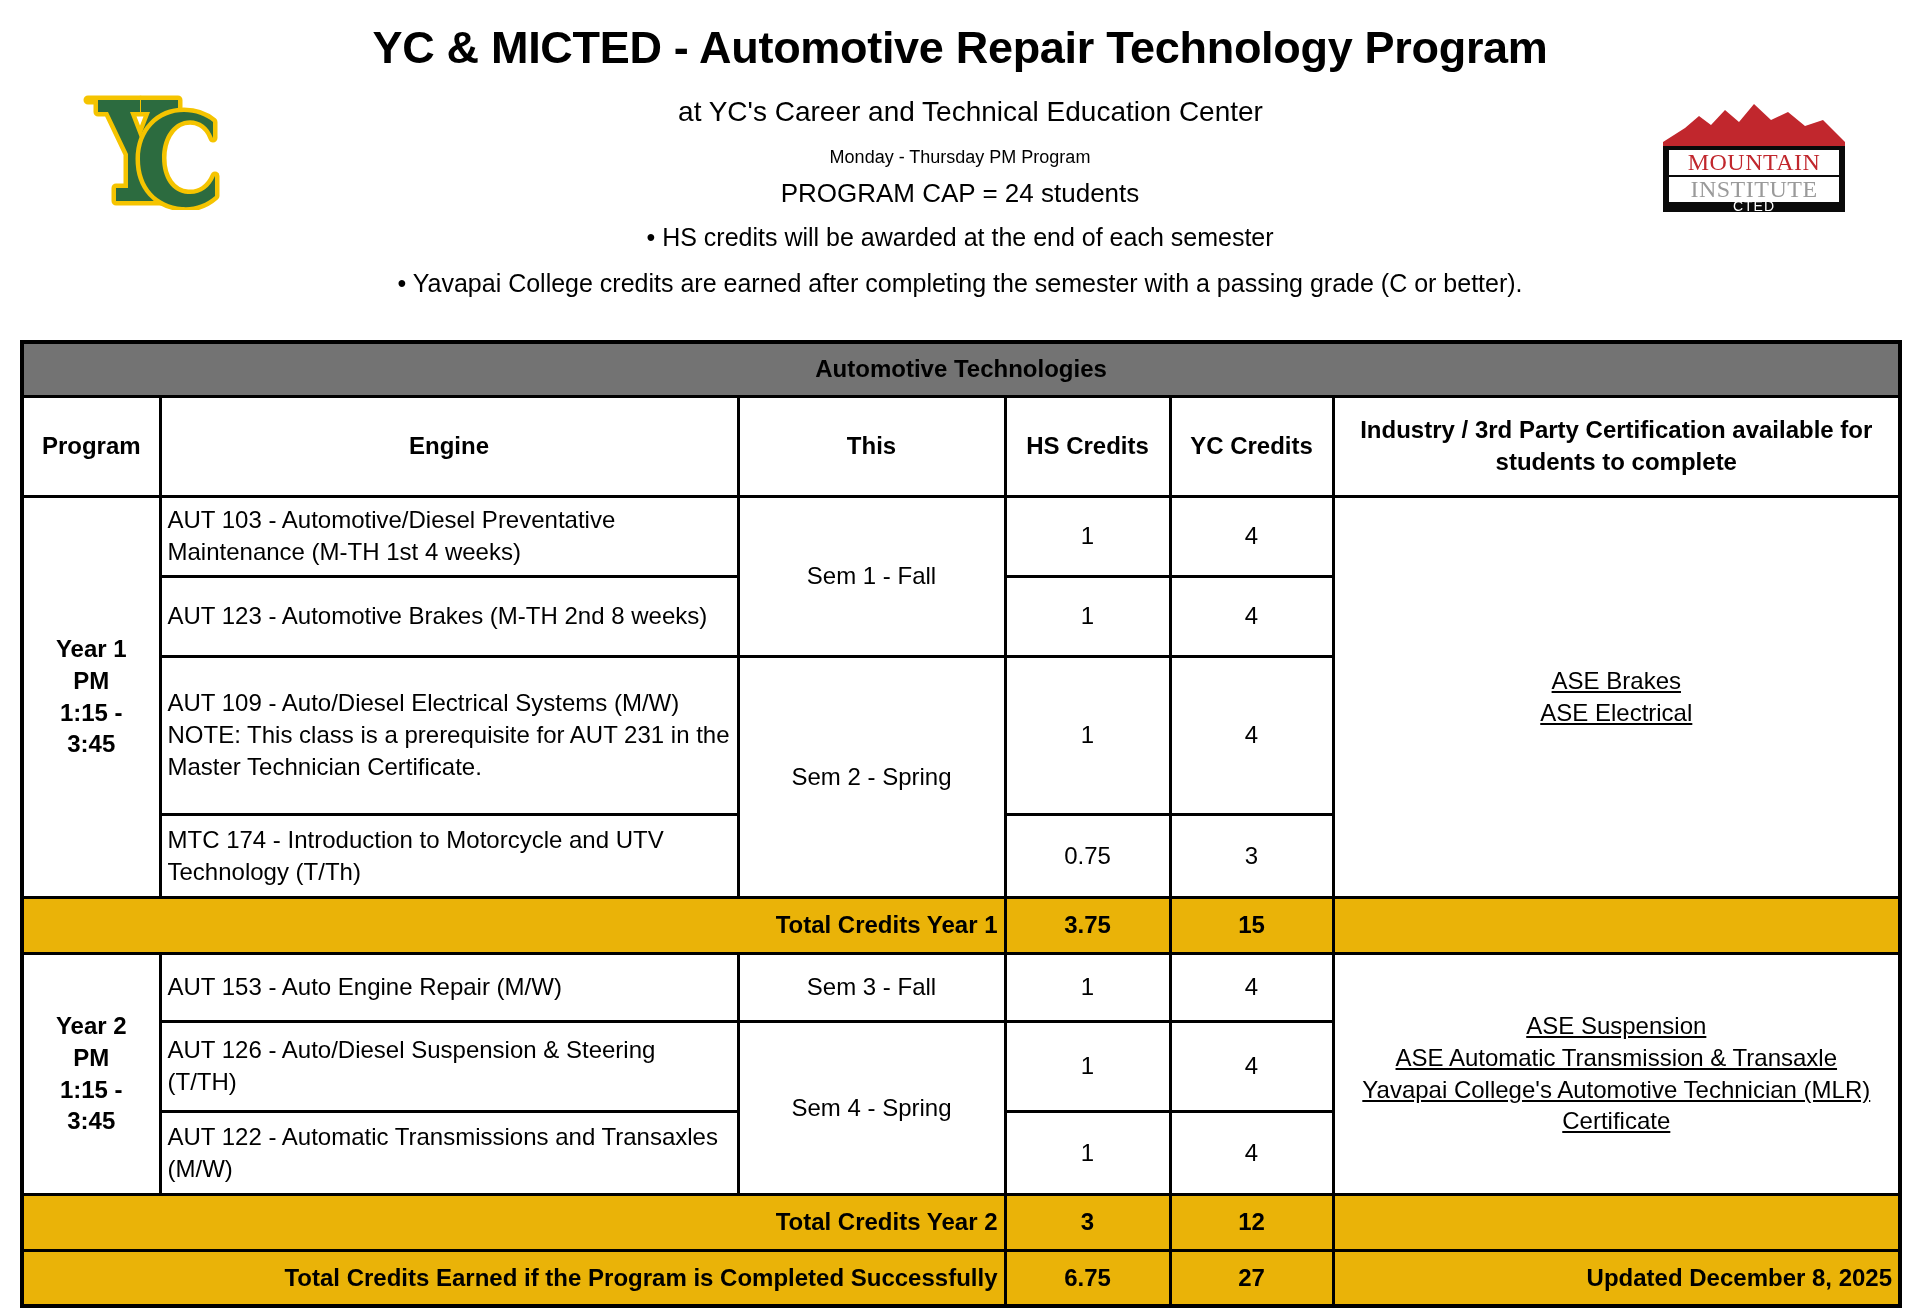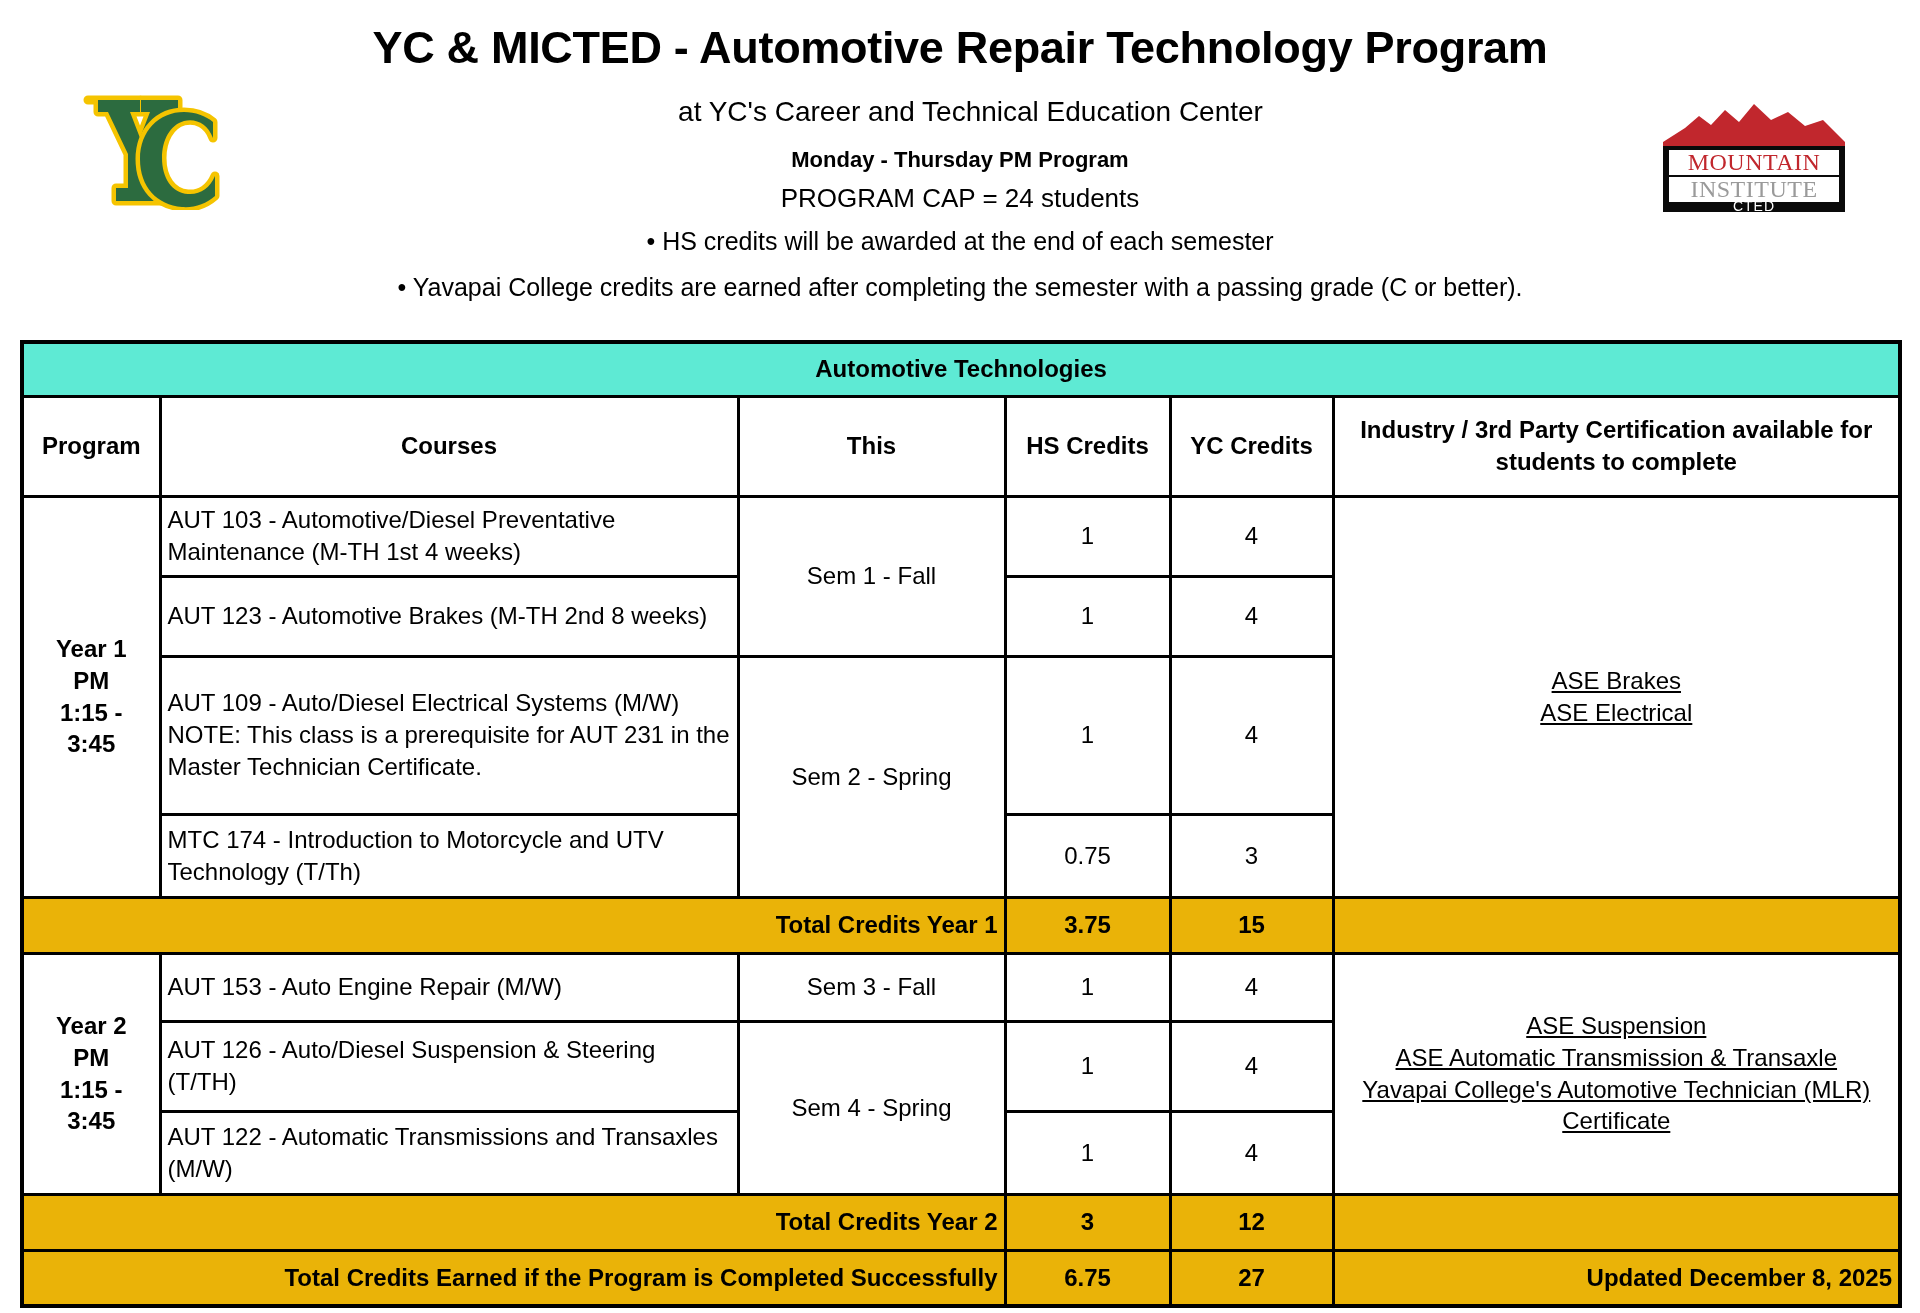--- a/index.html
+++ b/index.html
@@ -38,22 +38,22 @@
     padding-top: 22px;
   }
   .title-sub {
     font-size: 28px;
     font-weight: normal;
     line-height: 1.2;
     padding-top: 22px;
     padding-left: 21px;
   }
   .title-line3 {
-    font-size: 22px;
-    font-weight: bold;
+    font-size: 18px;
+    font-weight: normal;
     line-height: 1.2;
     padding-top: 18px;
   }
   .title-line4 {
     font-size: 26px;
     font-weight: normal;
     line-height: 1.2;
     padding-top: 10px;
   }
   .bullet-line {
@@ -109,21 +109,21 @@
   td.thin-bot  { border-bottom-width: 2px; }
 
   .band {
     background: #eab308;
   }
   .banner-cell {
     text-align: center;
     font-weight: bold;
     font-size: 26px;
     height: 54px;
-    background: #5eead4;
+    background: #737373;
   }
   .col-head {
     text-align: center;
     font-weight: bold;
     font-size: 24px;
     height: 100px;
   }
   .prog-cell {
     text-align: center;
     font-weight: bold;
@@ -215,21 +215,21 @@
       <col style="width:567px">
     </colgroup>
     <tbody>
 
       <tr>
         <td class="banner-cell" colspan="6">Automotive Technologies</td>
       </tr>
 
       <tr>
         <td class="col-head">Program</td>
-        <td class="col-head">Courses</td>
+        <td class="col-head">Engine</td>
         <td class="col-head">This</td>
         <td class="col-head">HS Credits</td>
         <td class="col-head">YC Credits</td>
         <td class="col-head">Industry / 3rd Party Certification available for students to complete</td>
       </tr>
 
       <tr>
         <td class="prog-cell" rowspan="4">
           <div>Year 1</div>
           <div>PM</div>

